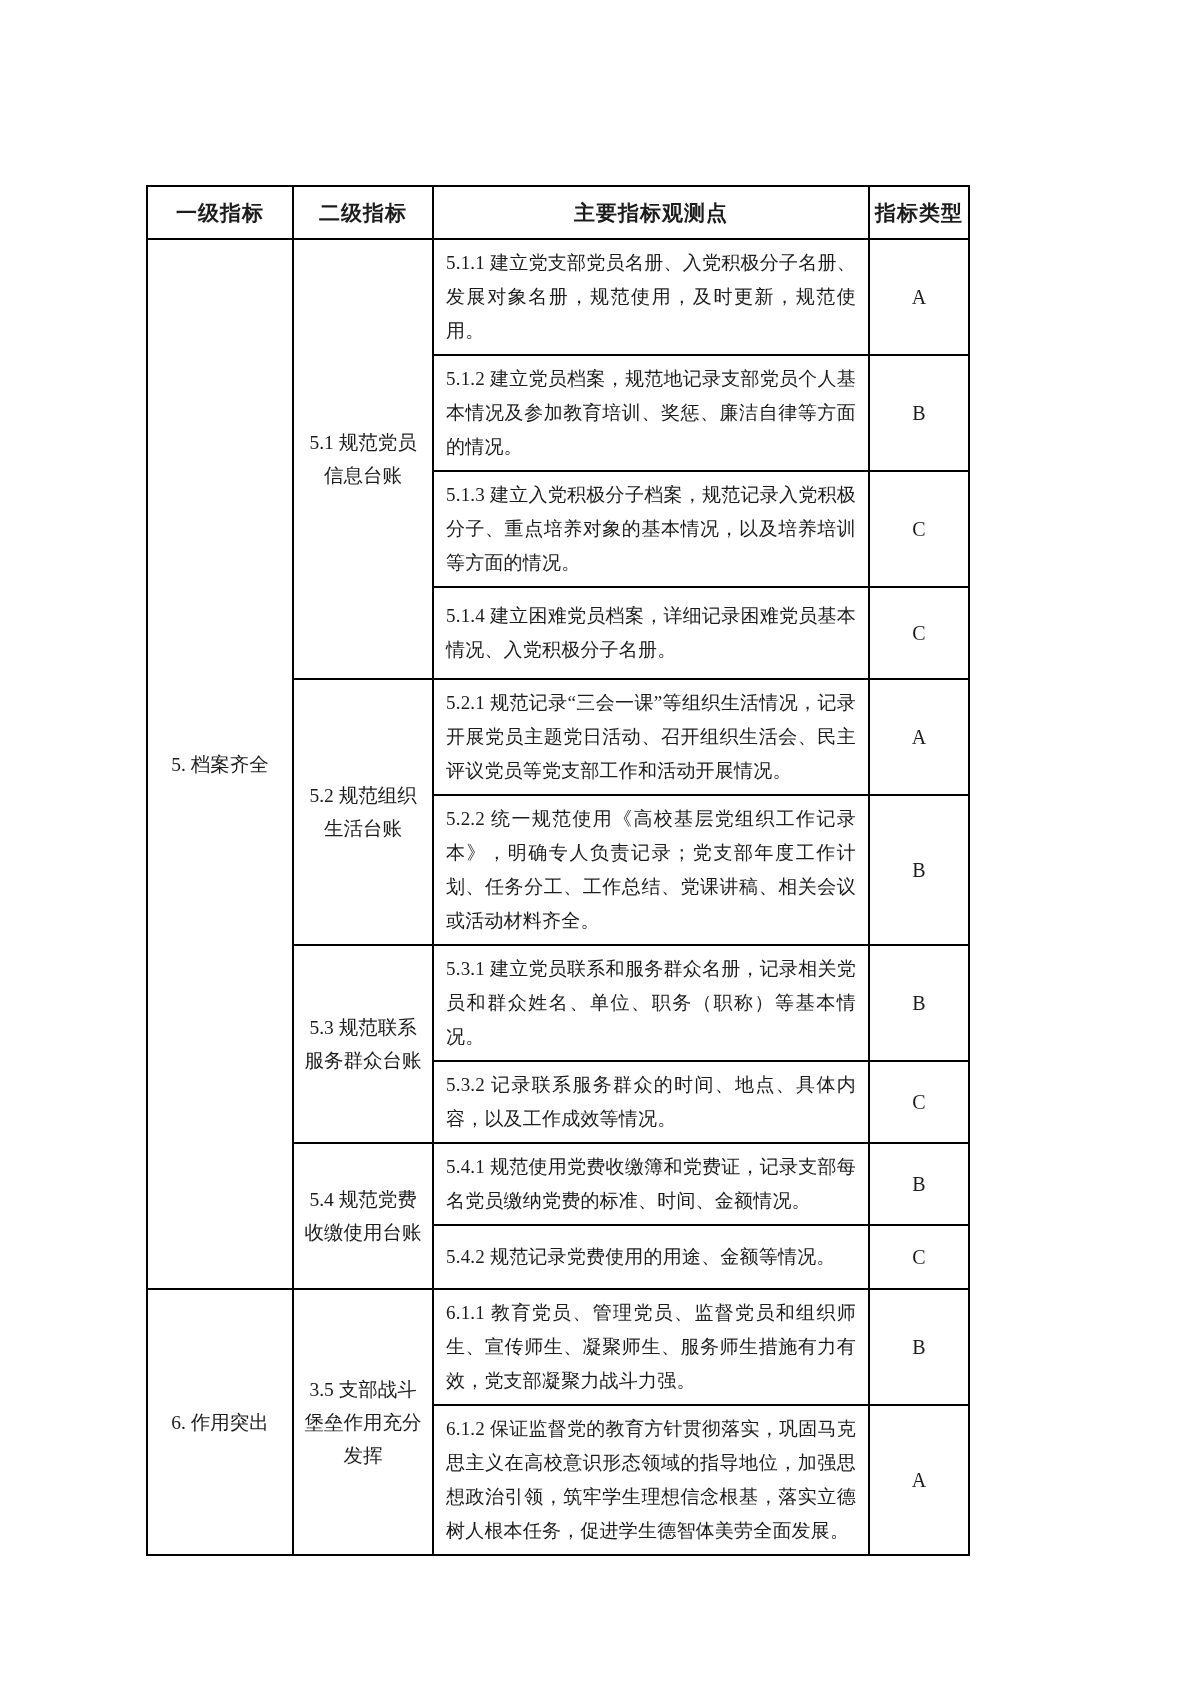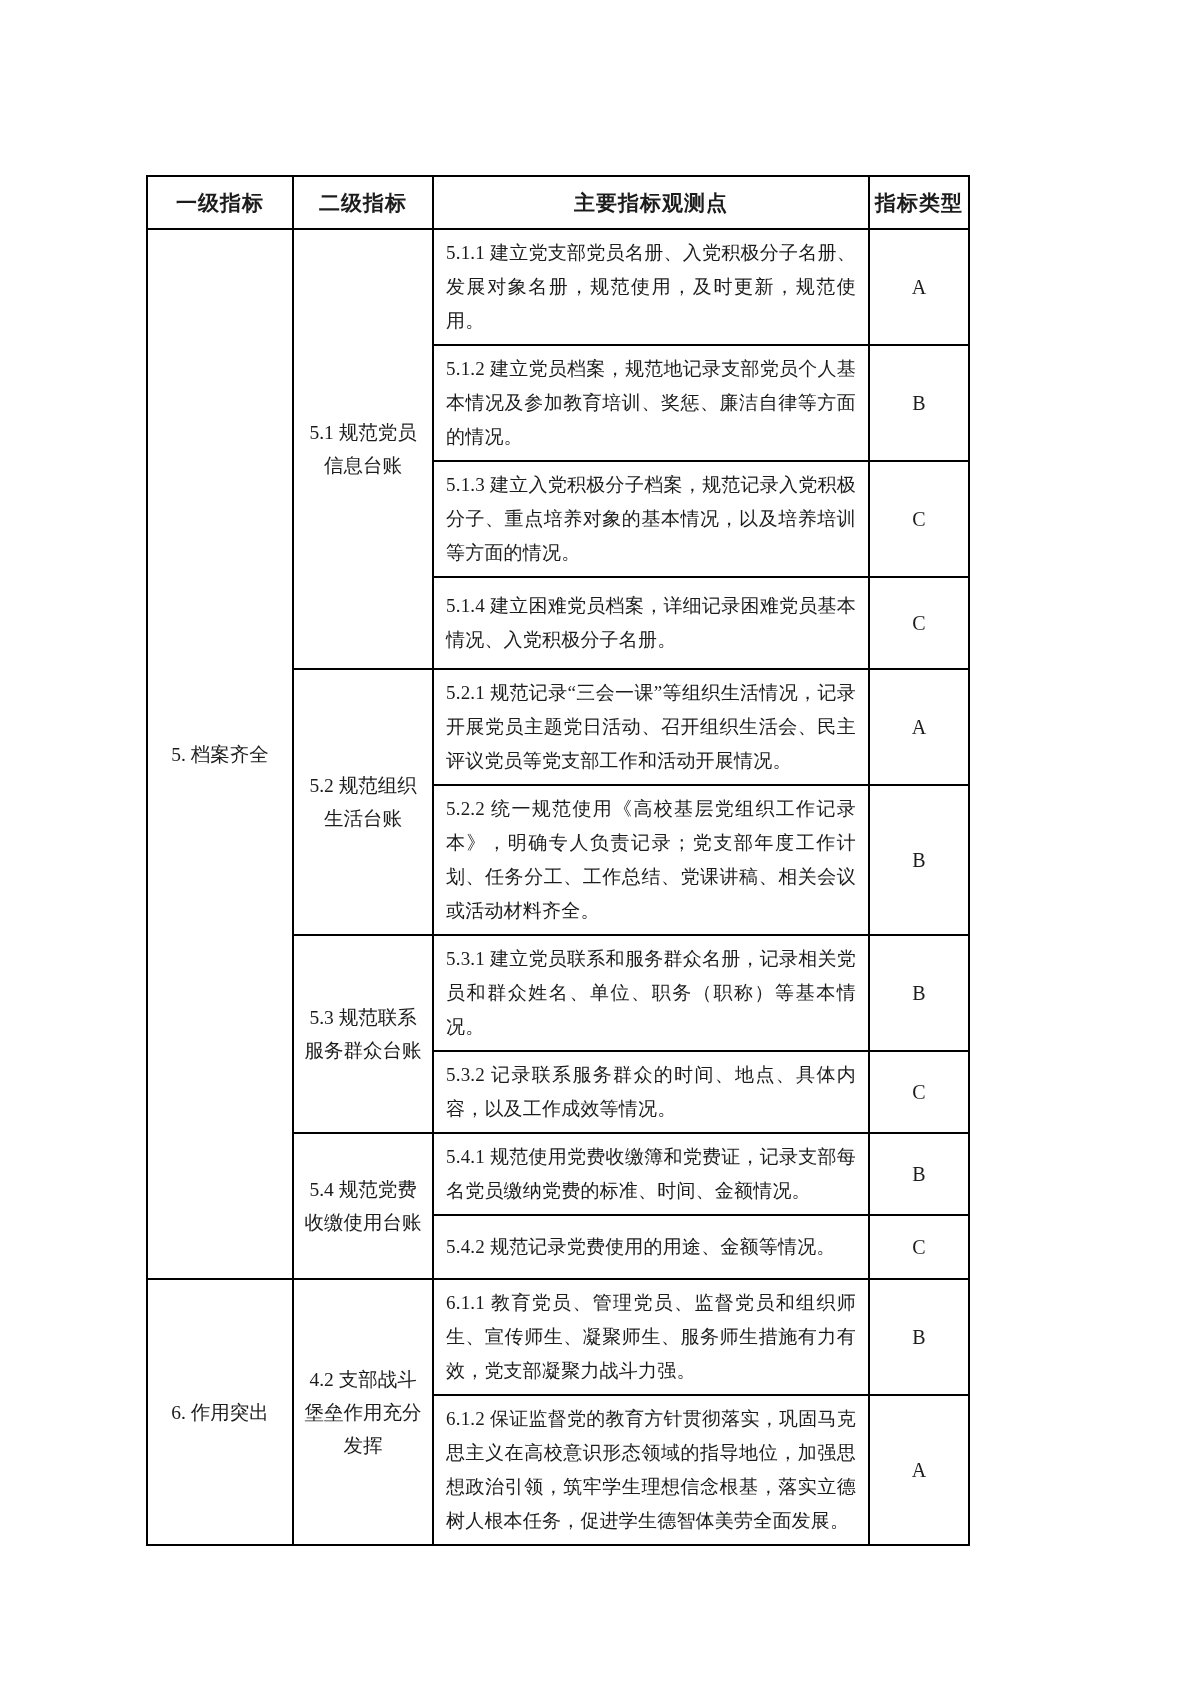--- a/index.html
+++ b/index.html
@@ -6,21 +6,21 @@
   body{
     width:1191px;height:1684px;
     background:#ffffff;
     font-family:"Liberation Serif","DejaVu Serif",serif;
     color:#1c1c1c;
   }
   .page{
     position:relative;width:1191px;height:1684px;background:#ffffff;overflow:hidden;
   }
   table.tbl{
-    position:absolute;left:146px;top:175px;
+    position:absolute;left:146px;top:185px;
     border-collapse:collapse;table-layout:fixed;
   }
   th,td{border:2px solid #000;}
   thead tr{height:53px;}
   th{
     font-family:"Liberation Sans","DejaVu Sans",sans-serif;
     font-weight:600;font-size:21px;letter-spacing:1px;
     text-align:center;vertical-align:middle;padding:2px;
   }
   td.lv1,td.lv2{
@@ -97,21 +97,21 @@
           <td class="lv2" rowspan="2">5.4 规范党费收缴使用台账</td>
           <td class="obs">5.4.1 规范使用党费收缴簿和党费证，记录支部每名党员缴纳党费的标准、时间、金额情况。</td>
           <td class="typ">B</td>
         </tr>
         <tr style="height: 64px;">
           <td class="obs">5.4.2 规范记录党费使用的用途、金额等情况。</td>
           <td class="typ">C</td>
         </tr>
         <tr style="height: 114px;">
           <td class="lv1" rowspan="2">6. 作用突出</td>
-          <td class="lv2" rowspan="2">4.2 支部战斗堡垒作用充分发挥</td>
+          <td class="lv2" rowspan="2">3.5 支部战斗堡垒作用充分发挥</td>
           <td class="obs">6.1.1 教育党员、管理党员、监督党员和组织师生、宣传师生、凝聚师生、服务师生措施有力有效，党支部凝聚力战斗力强。</td>
           <td class="typ">B</td>
         </tr>
         <tr style="height: 146px; padding-left: 39px;">
           <td class="obs">6.1.2 保证监督党的教育方针贯彻落实，巩固马克思主义在高校意识形态领域的指导地位，加强思想政治引领，筑牢学生理想信念根基，落实立德树人根本任务，促进学生德智体美劳全面发展。</td>
           <td class="typ">A</td>
         </tr>
       </tbody>
   </table>
 </div>

